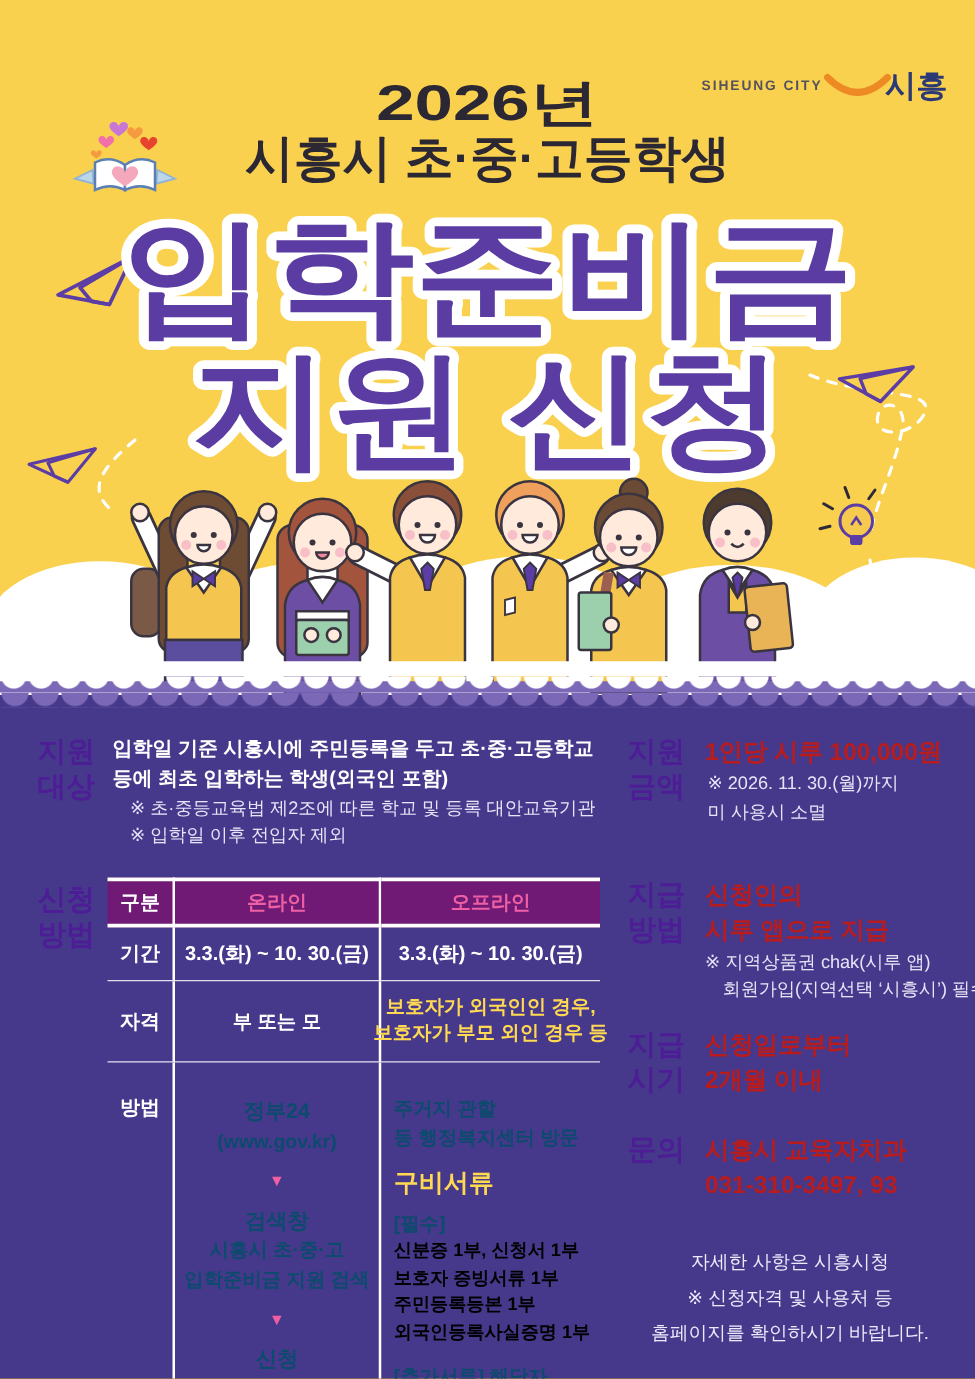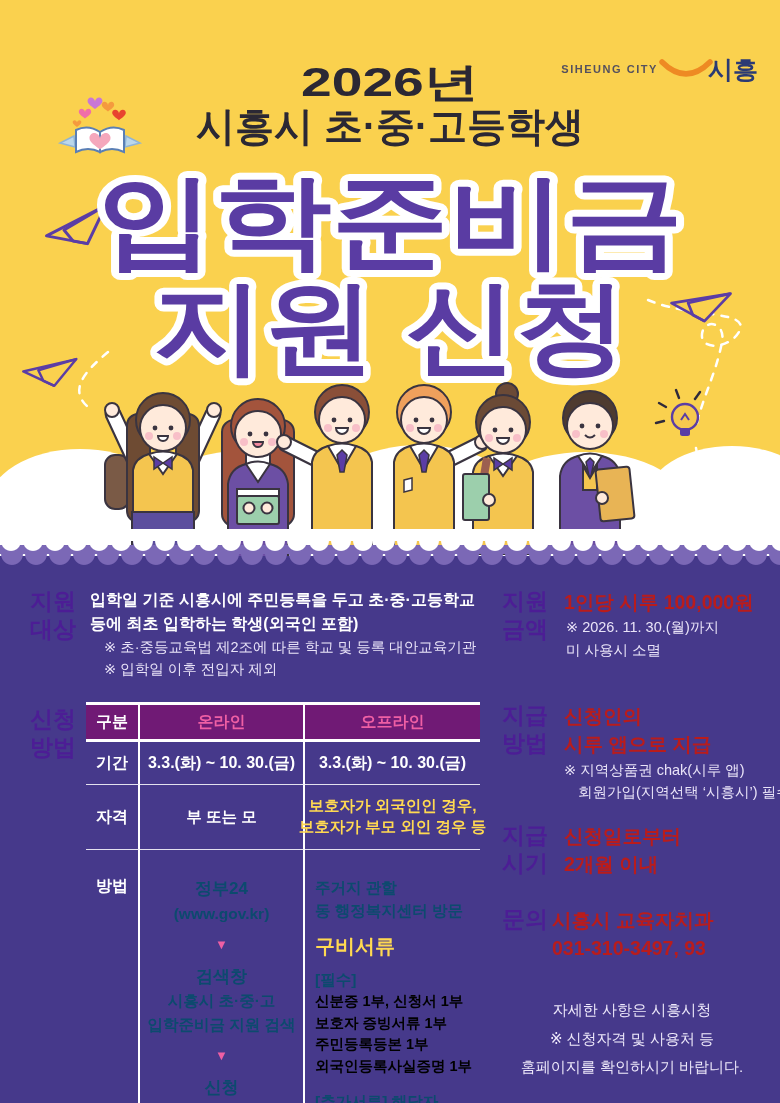--- a/index.html
+++ b/index.html
@@ -27,21 +27,21 @@
   .b-line{font-size:16px;font-weight:bold;color:#fff;line-height:1.5;white-space:nowrap;}
   .b-big{font-size:19.5px;font-weight:bold;color:#b91c1c;line-height:1.45;white-space:nowrap;}
   .b-note{font-size:14.5px;color:#E9E3F8;line-height:1.55;white-space:nowrap;}
   .ind{margin-left:14px;}
   #target{left:30px;top:588px;gap:14px;}
   #amount{left:502px;top:588px;gap:16px;}
   #amount .b-note{margin-left:2px;}
   #apply-label{left:30px;top:706px;z-index:4;position:absolute;}
   #pay-method{left:502px;top:702px;gap:16px;}
   #pay-time{left:502px;top:822px;gap:16px;}
-  #contact{left:502px;top:906px;gap:4px;}
+  #contact{left:502px;top:906px;gap:16px;}
   #footer-note{left:498px;top:996px;width:268px;z-index:4;position:absolute;text-align:center;
     color:#EDE8FA;font-size:15px;line-height:1.9;}
   
   .apply-table{position:absolute;left:86px;top:702px;width:394px;z-index:4;display:grid;
     grid-template-columns:54px 165px 175px;}
   .cell{border-right:2px solid #fff;border-bottom:1.5px solid rgba(255,255,255,.85);
     display:flex;flex-direction:column;align-items:center;justify-content:center;color:#fff;}
   .cell.lastcol{border-right:none;}
   .hdr{background:#701a75;border-top:3px solid #fff;border-bottom:3px solid #fff;height:34px;
     font-weight:bold;font-size:16px;justify-content:center;}

